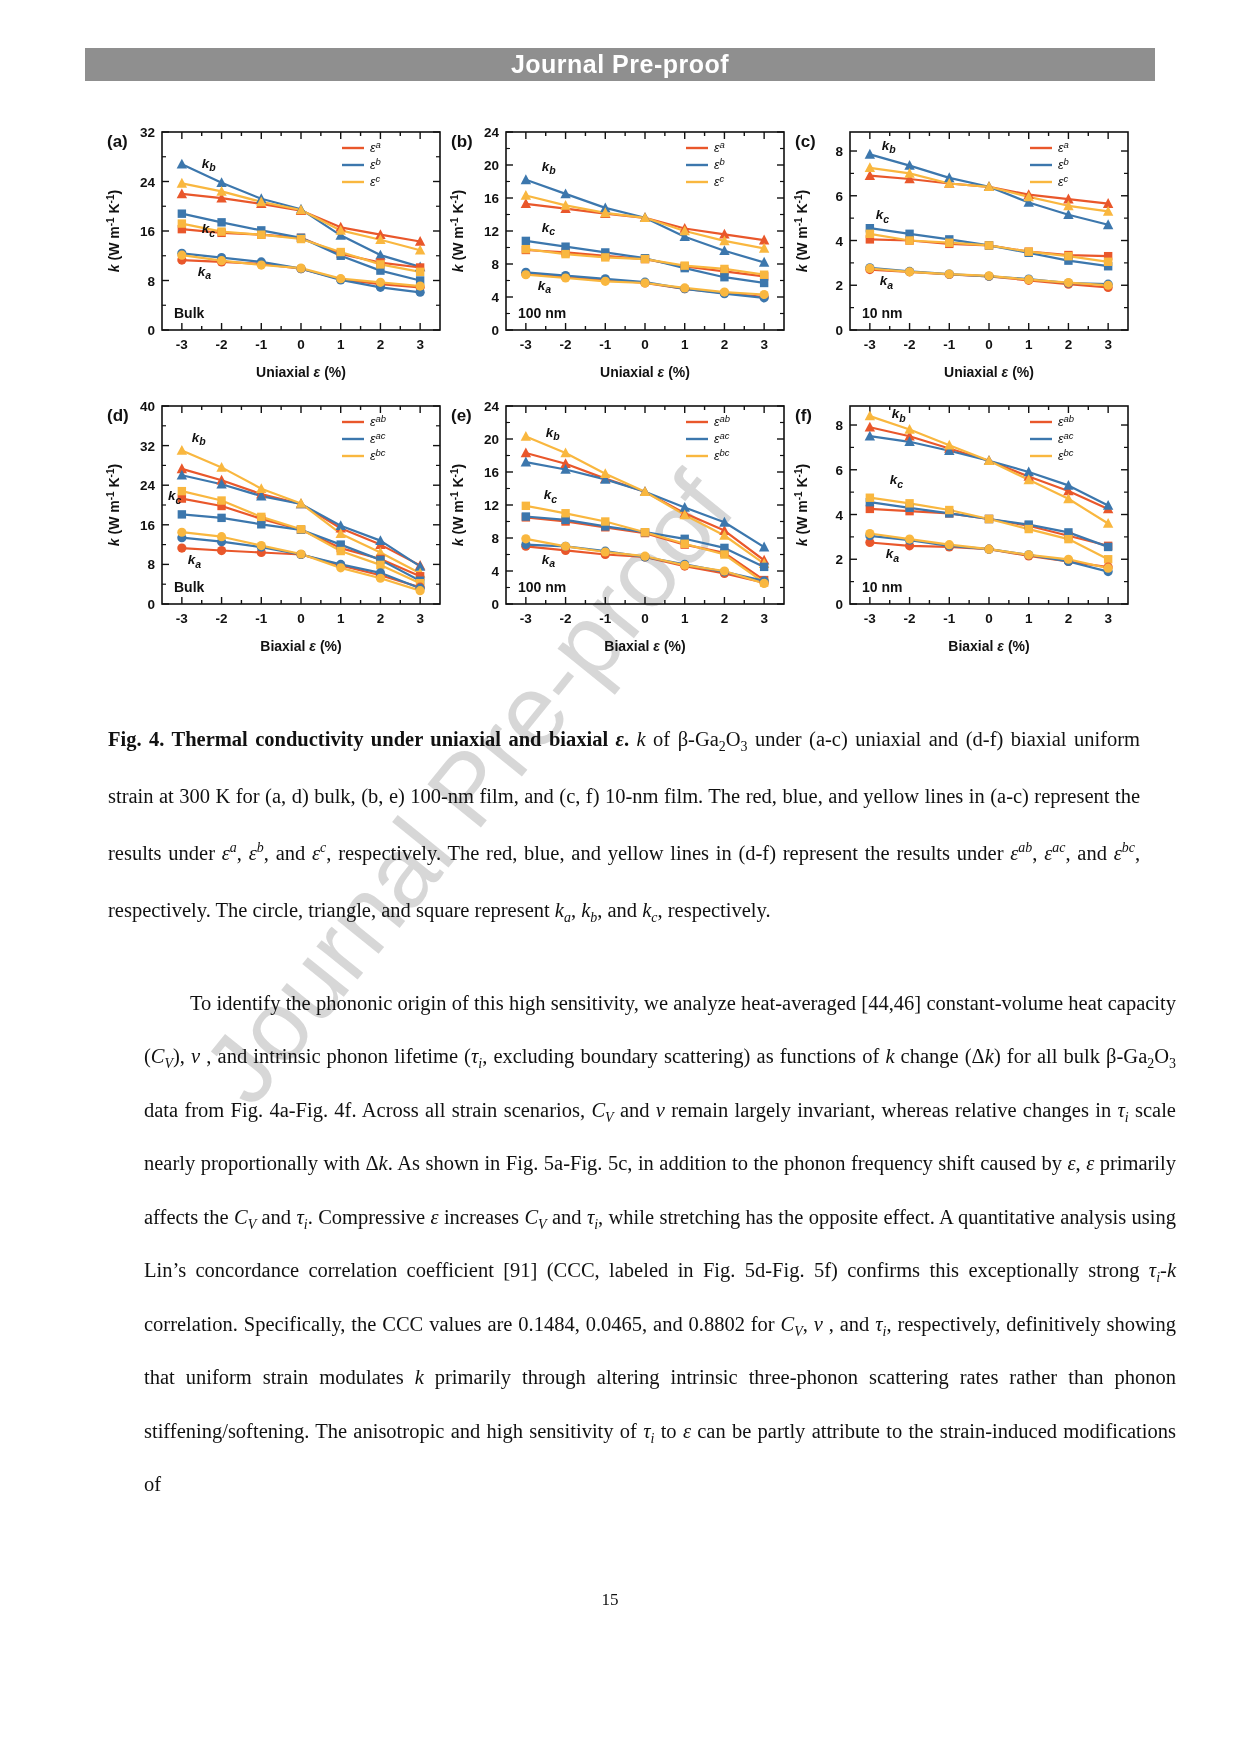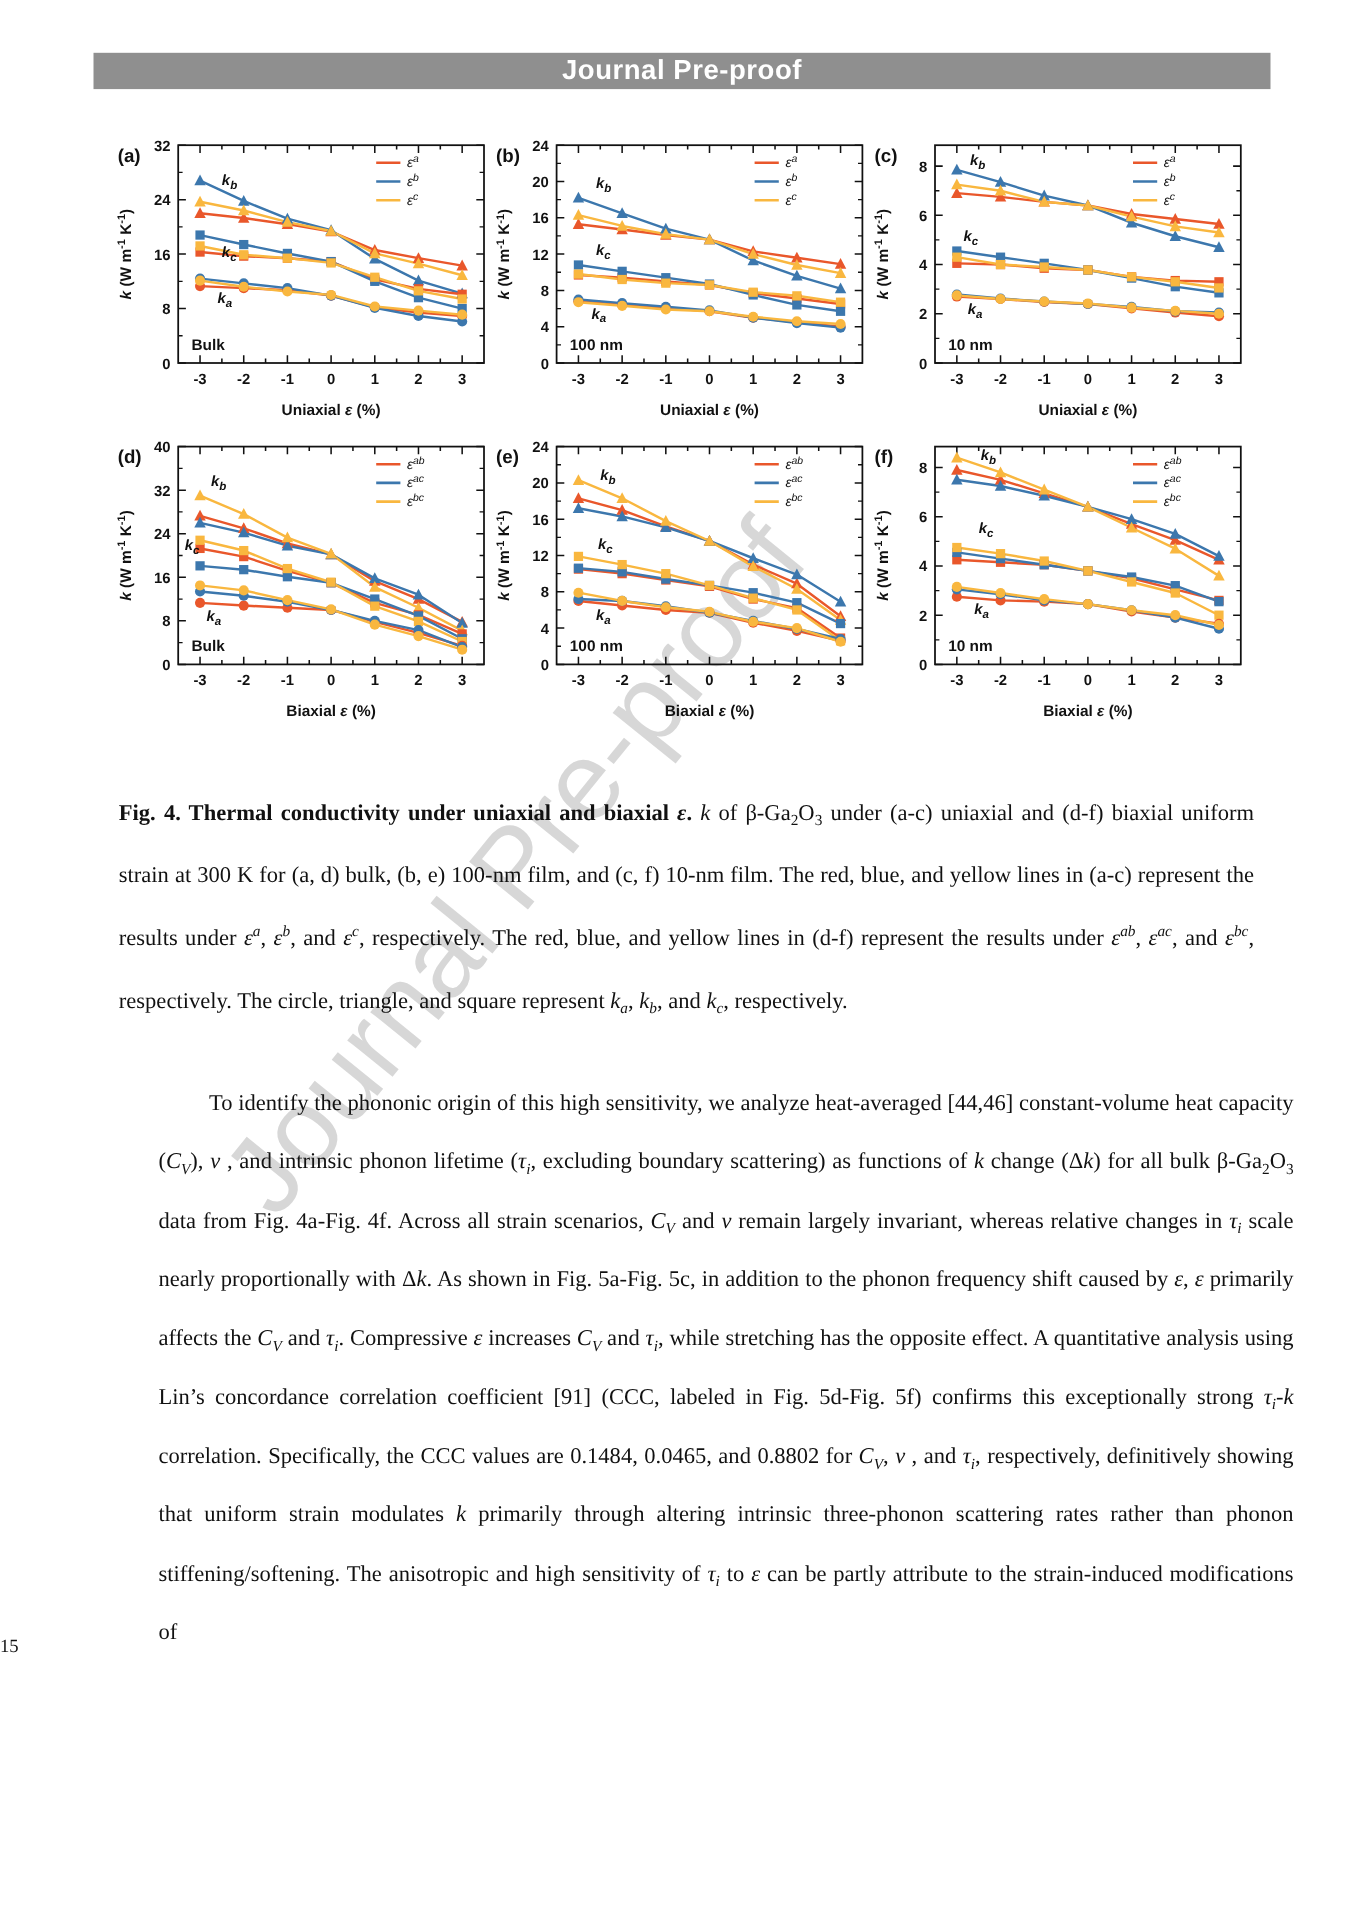--- a/index.html
+++ b/index.html
@@ -12,21 +12,21 @@
         transform:rotate(-51deg);font-family:"Liberation Sans",sans-serif;font-size:100px;
         color:#b0b0b0;opacity:.5;white-space:nowrap;pointer-events:none;z-index:0;}
   .figure-grid{position:absolute;left:104px;top:122px;width:1032px;display:grid;
         grid-template-columns:344px 344px 344px;grid-auto-rows:262px;row-gap:12px;z-index:1;}
   .figure-grid svg text{font-family:"Liberation Sans",sans-serif;}
   .caption{position:absolute;left:108px;top:690px;width:1032px;font-size:20.5px;line-height:57px;
         text-align:justify;z-index:1;}
   .body-text{position:absolute;left:108px;top:956px;width:1032px;font-size:20.5px;line-height:53.5px;
         text-align:justify;text-indent:46px;z-index:1;margin-left:36px;}
   .caption sub,.caption sup,.body-text sub,.body-text sup{font-size:.68em;line-height:0;}
-  .page-number{position:absolute;left:0;top:1487px;width:1196px;text-align:left;font-size:17px;z-index:1;}
+  .page-number{position:absolute;left:0;top:1590px;width:1196px;text-align:center;font-size:17px;z-index:1;padding-left:12px;}
 </style>
 </head>
 <body>
 
 <div class="page">
 
   <div class="watermark">Journal Pre-proof</div>
 
   <div class="header-bar">
     <span class="header-title">Journal Pre-proof</span>

